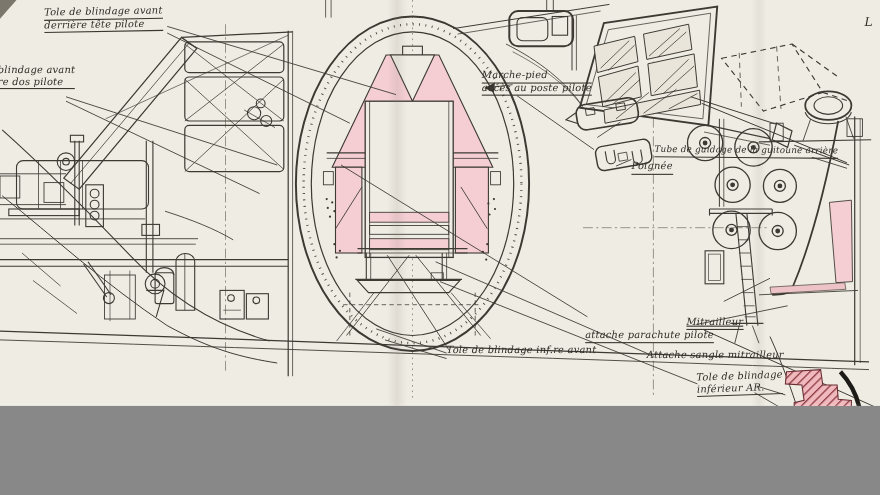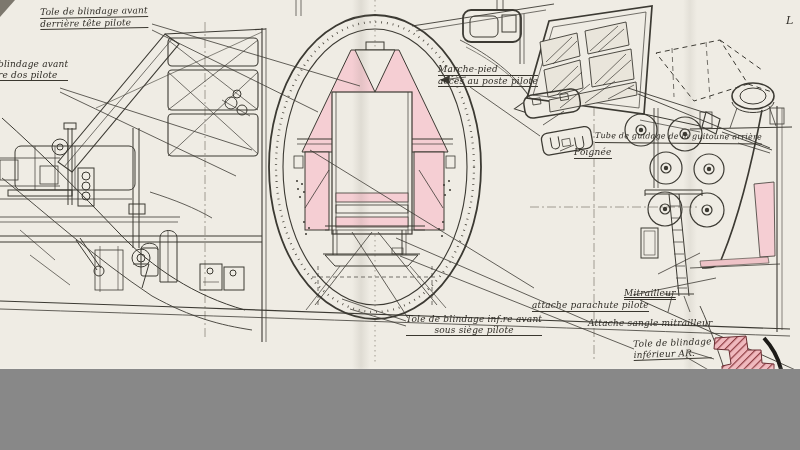--- a/index.html
+++ b/index.html
@@ -371,21 +371,20 @@
 <div class="lbl" style="left:624px;top:288px;text-decoration:underline;">
   <span class="ln u">Mitrailleur</span>
 </div>
 
 <div class="lbl" style="left:588px;top:318px;">
   <span class="ln">Attache sangle mitrailleur</span>
 </div>
 
 <div class="lbl" style="left:406px;top:314px;text-align:center;">
   <span class="ln">Tole de blindage inf.re avant</span>
-  <span class="ln u">sous siège pilote</span>
 </div>
 
 <div class="lbl" style="left:633px;top:339px;transform:rotate(-2deg);">
   <span class="ln">Tole de blindage</span>
   <span class="ln u">inférieur AR.</span>
 </div>
 
 <div class="lbl frag" style="left:786px;top:16px;">
   <span class="ln">L</span>
 </div>

